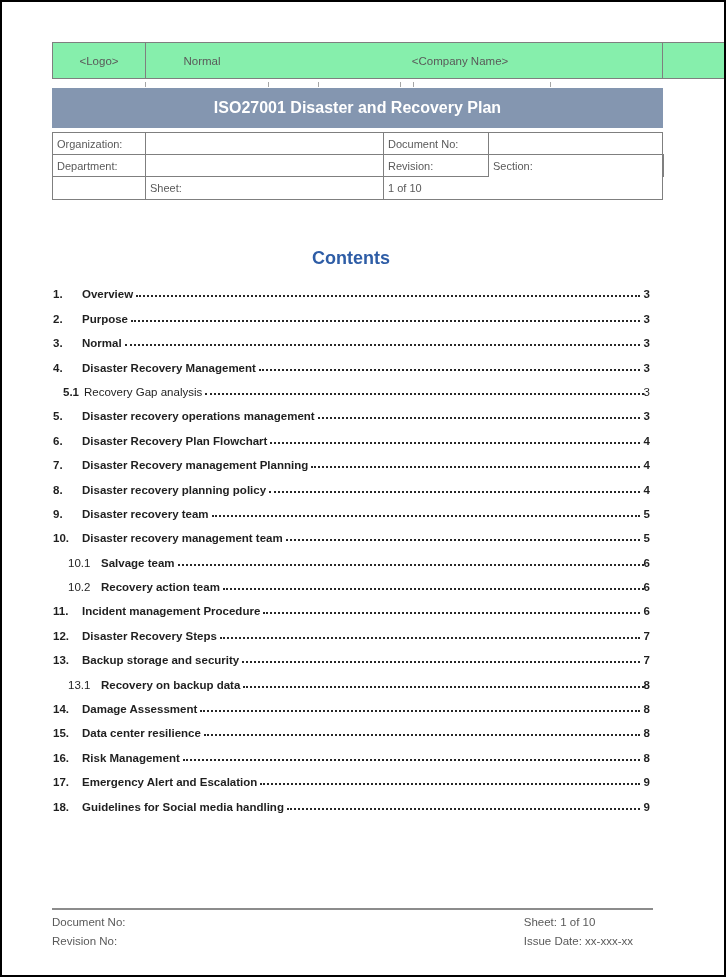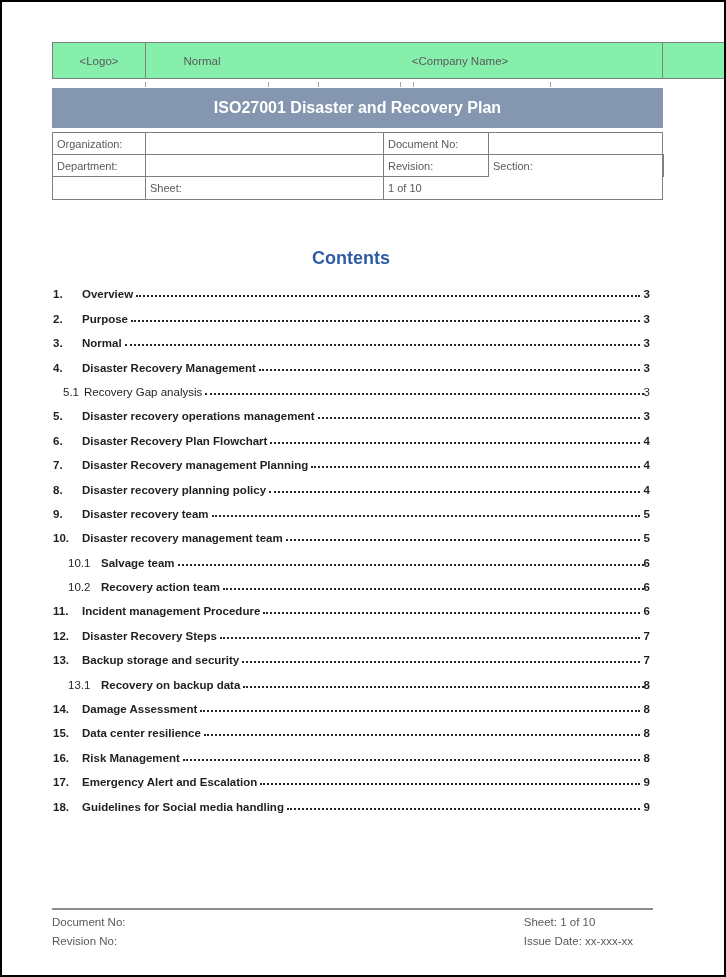--- a/index.html
+++ b/index.html
@@ -78,21 +78,21 @@
     min-width: 10px;
   }
   .toc-page { font-weight: bold; flex: none; }
   
   .toc-row.l2 { padding-left: 15px; }
   .toc-row.l2 .toc-num { width: 33px; font-weight: normal; }
   .toc-row.l2 .toc-title, .toc-row.l2 .toc-page { font-weight: bold; }
   .toc-row.l2 .toc-leader { margin-right: 0; }
   
   .toc-row.l2a { padding-left: 10px; }
-  .toc-row.l2a .toc-num { width: auto; margin-right: 5px; font-weight: normal; }
+  .toc-row.l2a .toc-num { width: auto; margin-right: 5px; font-weight: bold; }
   .toc-row.l2a .toc-title, .toc-row.l2a .toc-page { font-weight: normal; }
   .toc-row.l2a .toc-leader { margin-right: 0; }
   
   .footer {
     position: absolute; left: 50px; top: 906px; width: 601px;
     font-size: 11.5px; color: #595959;
   }
   .footer-rule { border-top: 2px solid #8c8c8c; height: 0; }
   .footer-cols { display: flex; justify-content: space-between; margin-top: 3px; }
   .footer-left div, .footer-right div { line-height: 19px; }

